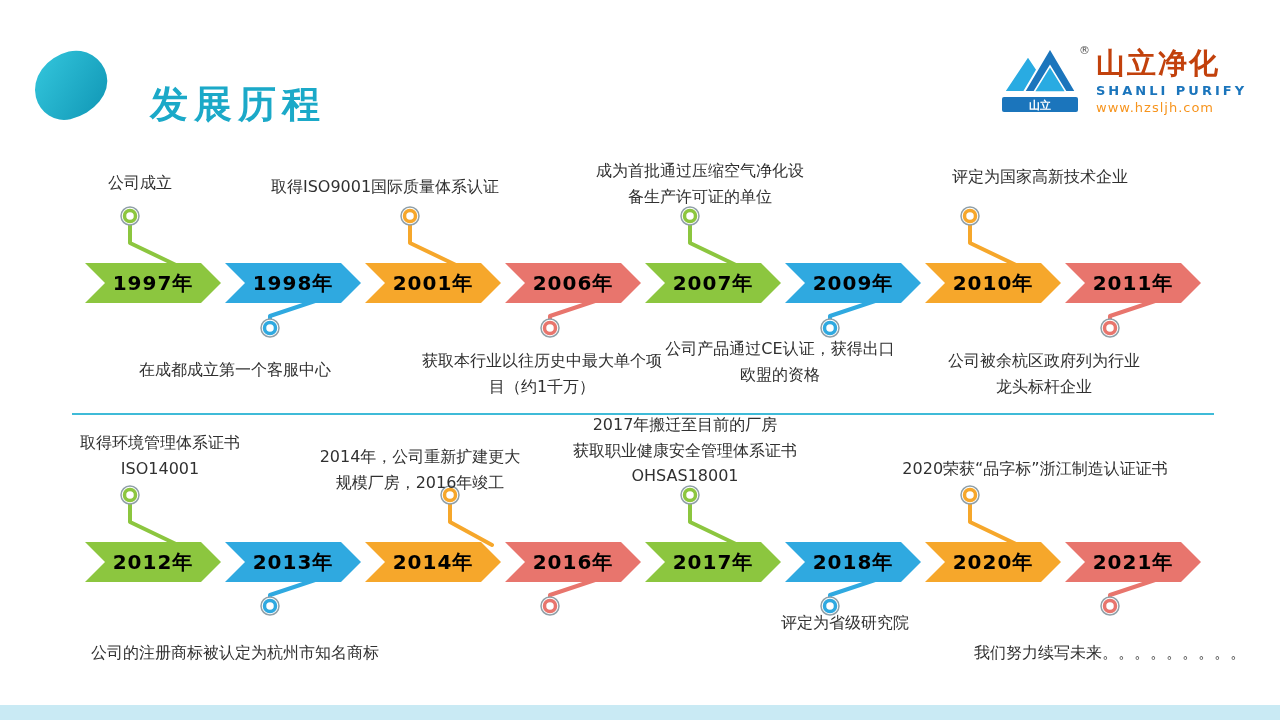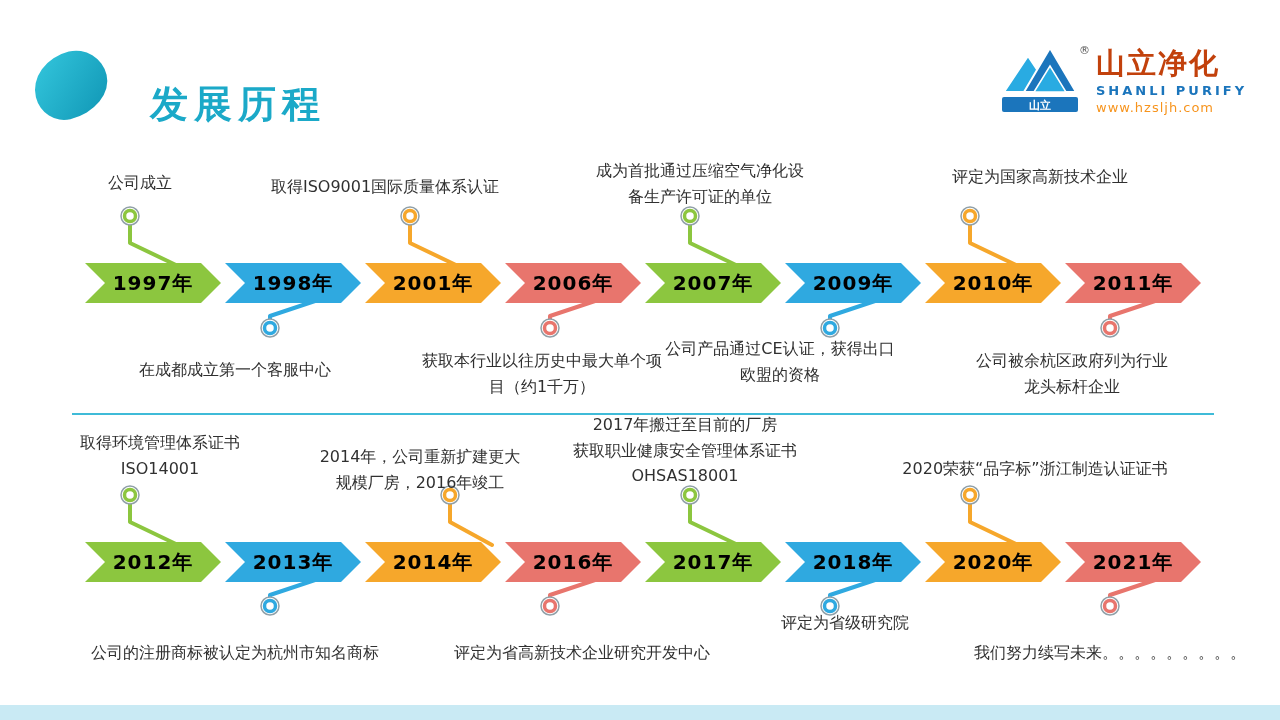--- a/index.html
+++ b/index.html
@@ -172,29 +172,28 @@
   <div class="callout" style="left:20px;top:170px;width:240px">公司成立</div>
   <div class="callout" style="left:115px;top:357px;width:240px">在成都成立第一个客服中心</div>
   <div class="callout" style="left:245px;top:174px;width:280px">取得ISO9001国际质量体系认证</div>
   <div class="callout" style="left:402px;top:348px;width:280px">获取本行业以往历史中最大单个项
 目（约1千万）</div>
   <div class="callout" style="left:640px;top:336px;width:280px">公司产品通过CE认证，获得出口
 欧盟的资格</div>
   <div class="callout" style="left:560px;top:158px;width:280px">成为首批通过压缩空气净化设
 备生产许可证的单位</div>
   <div class="callout" style="left:900px;top:164px;width:280px">评定为国家高新技术企业</div>
-  <div class="callout" style="left:932px;top:348px;width:280px">公司被余杭区政府列为行业
+  <div class="callout" style="left:904px;top:348px;width:280px">公司被余杭区政府列为行业
 龙头标杆企业</div>
 
   <div class="callout" style="left:20px;top:430px;width:280px">取得环境管理体系证书
 ISO14001</div>
   <div class="callout" style="left:75px;top:640px;width:320px">公司的注册商标被认定为杭州市知名商标</div>
   <div class="callout" style="left:280px;top:444px;width:280px">2014年，公司重新扩建更大
 规模厂房，2016年竣工</div>
-  <div class="callout" style="left:432px;top:640px;width:300px">评定为省高新技术企业研究开发中心</div>
   <div class="callout" style="left:545px;top:412px;width:280px">2017年搬迁至目前的厂房
 获取职业健康安全管理体系证书
 OHSAS18001</div>
   <div class="callout" style="left:705px;top:610px;width:280px">评定为省级研究院</div>
   <div class="callout" style="left:885px;top:456px;width:300px">2020荣获“品字标”浙江制造认证证书</div>
   <div class="callout" style="left:960px;top:640px;width:300px">我们努力续写未来。。。。。。。。。</div>
 
   <div class="divider" style="background: rgb(63, 187, 216);"></div>
   <div class="footer-bar" style="background: rgb(201, 234, 244);"></div>
 

